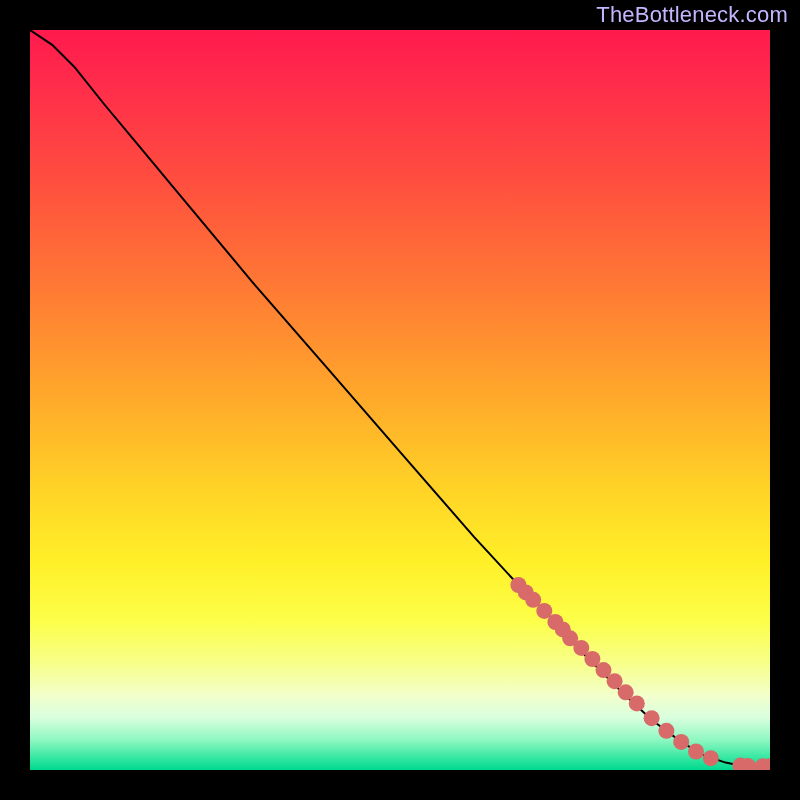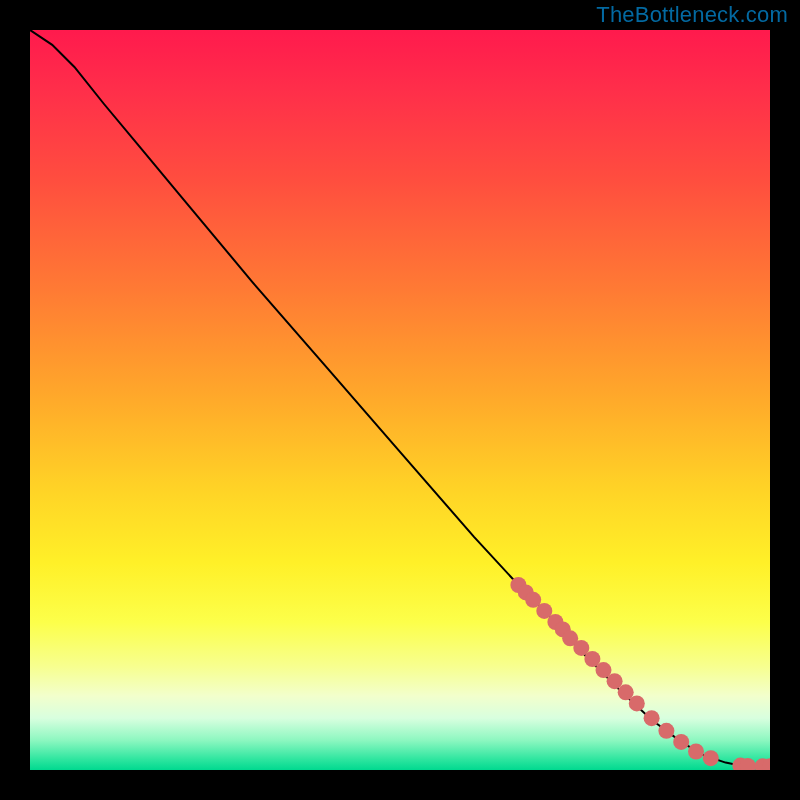--- a/index.html
+++ b/index.html
@@ -14,21 +14,21 @@
   .outer {
     position: relative;
     width: 800px;
     height: 800px;
     background: #000;
   }
   .attribution {
     position: absolute;
     top: 2px;
     right: 12px;
-    color: #0369a1;
+    color: #c4b5fd;
     font-size: 22px;
     font-weight: 500;
     letter-spacing: 0.2px;
   }
   .plot {
     position: absolute;
     left: 30px;
     top: 30px;
     width: 740px;
     height: 740px;

